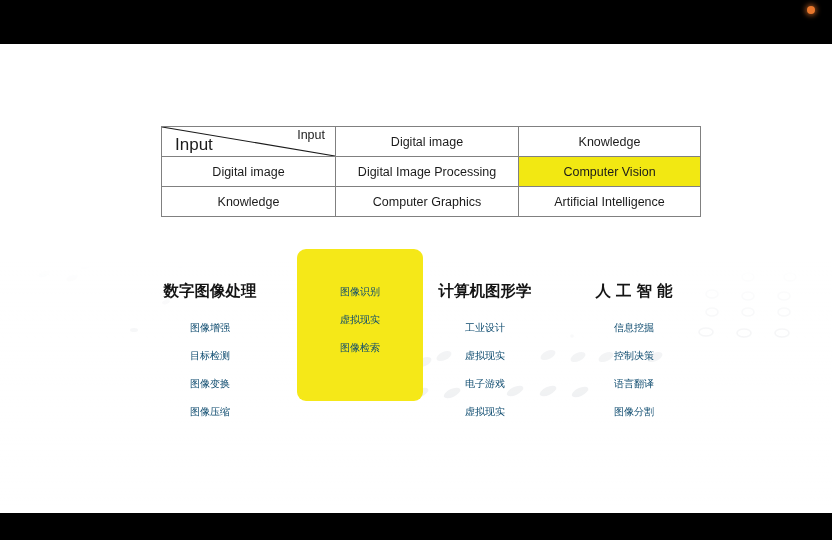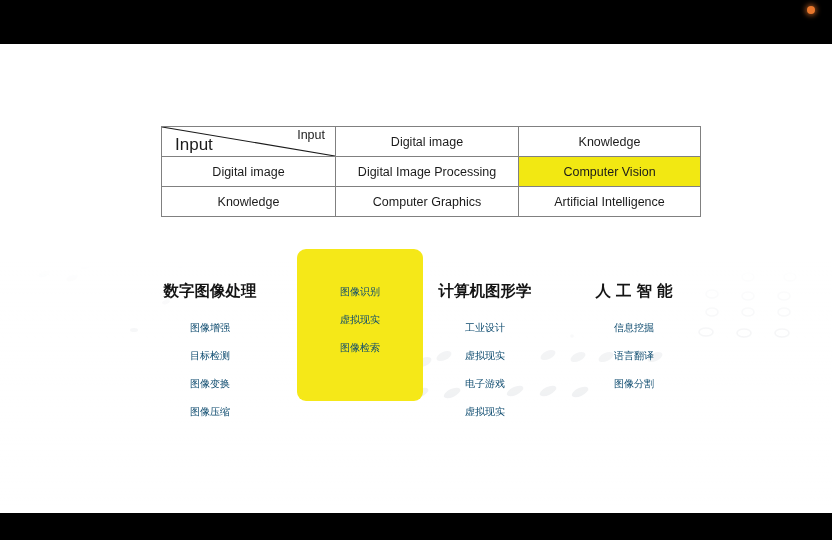--- a/index.html
+++ b/index.html
@@ -289,20 +289,21 @@
           <div class="col-item">虚拟现实</div>
           <div class="col-item">电子游戏</div>
           <div class="col-item">虚拟现实</div>
         </div>
       </div>
 
       <div class="col col-3">
         <div class="col-inner">
           <div class="col-head spaced">人工智能</div>
           <div class="col-item">信息挖掘</div>
+          <div class="col-item">控制决策</div>
           <div class="col-item">语言翻译</div>
           <div class="col-item">图像分割</div>
         </div>
       </div>
 
     </div>
   </div>
 
   <div class="bar bar-top"></div>
   <div class="bar bar-bottom"></div>

